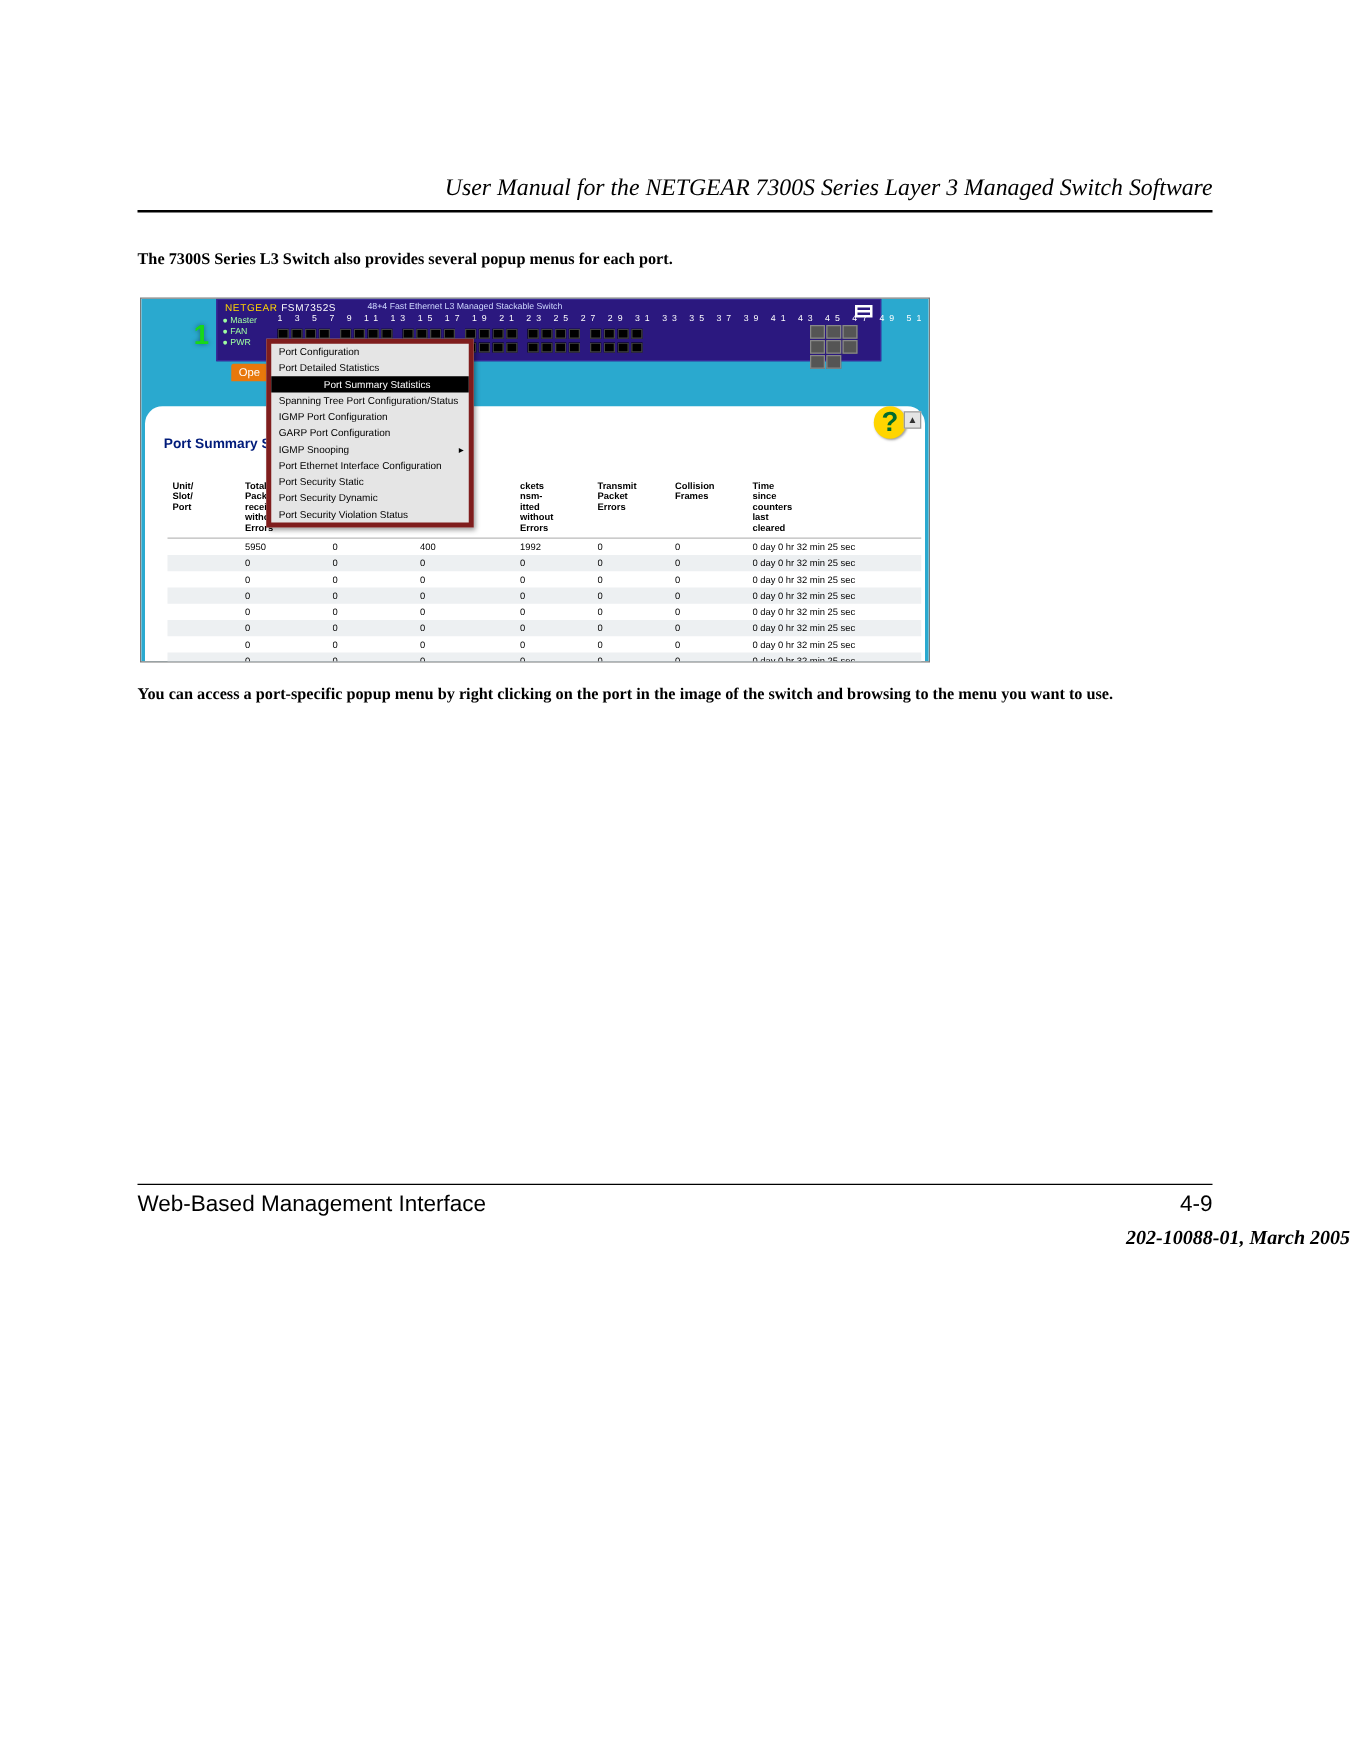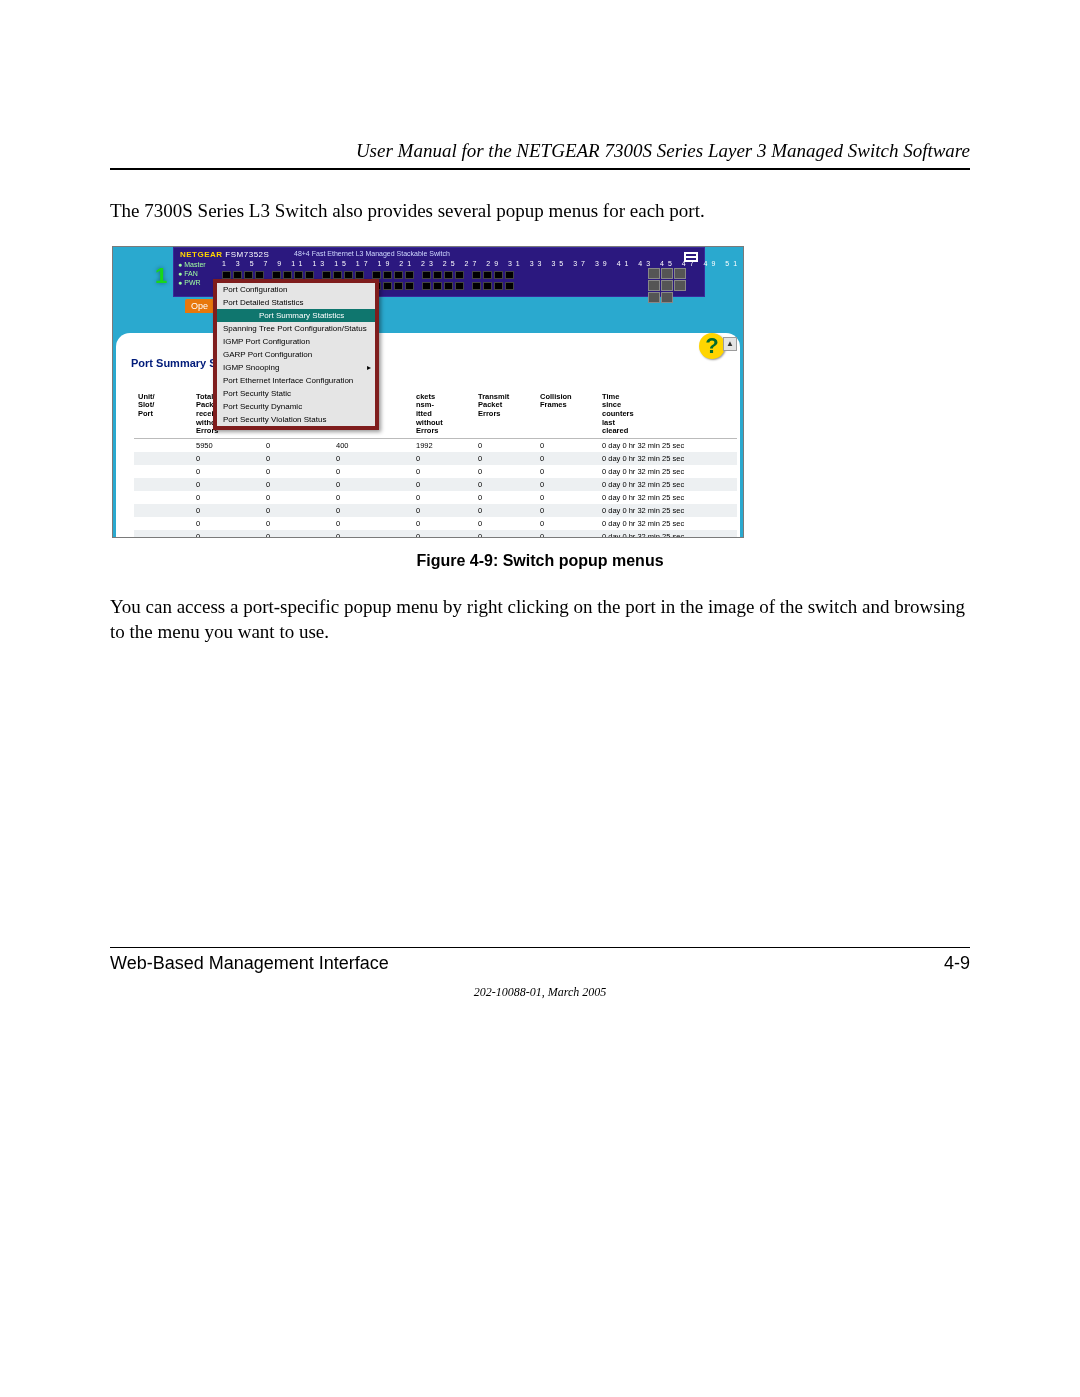--- a/index.html
+++ b/index.html
@@ -30,23 +30,24 @@
     border-top: 2px solid #000;
     margin: 0 0 28px 0;
   }
   .section-heading {
     font-family: Arial, Helvetica, sans-serif;
     font-size: 27px;
     font-weight: bold;
     margin: 10px 0 22px 0;
   }
   .body-text {
-    font-size: 19px;
+    font-size: 13px;
     line-height: 1.35;
     margin: 16px 0 22px 0;
+    font-weight: bold;
   }
   .figure-wrap {
     margin: 0 0 14px 0;
   }
   .figure-caption {
     font-family: Arial, Helvetica, sans-serif;
     font-size: 16px;
     font-weight: bold;
     text-align: center;
     margin: 14px 0 24px 0;
@@ -77,21 +78,21 @@
     background: #2b187f;
     color: #fff;
     border: 1px solid #3a2a9a;
   }
   .switch-title {
     position: absolute;
     top: 2px; left: 6px;
     font-size: 8px;
     letter-spacing: 0.5px;
   }
-  .switch-brand { color: #ffd500; font-weight: bold; }
+  .switch-brand { color: #ffd500; font-weight: normal; }
   .switch-subtitle {
     position: absolute;
     top: 2px; left: 120px;
     font-size: 7px;
     color: #cfd8ff;
   }
   .switch-leds {
     position: absolute;
     top: 12px; left: 4px;
     font-size: 7px;
@@ -253,21 +254,21 @@
   }
   .popup .mi {
     font-size: 8px;
     padding: 2px 6px;
     color: #000;
     cursor: default;
     position: relative;
     white-space: nowrap;
   }
   .popup .mi.hl {
-    background: #0f766e;
+    background: #000000;
     color: #fff;
     padding-left: 42px;
   }
   .popup .mi .arrow {
     position: absolute;
     right: 4px;
     top: 2px;
     font-size: 8px;
   }
 
@@ -284,23 +285,24 @@
     bottom: 102px;
     display: flex;
     justify-content: space-between;
     font-size: 18px;
     font-family: Arial, Helvetica, sans-serif;
   }
   .pub-line {
     position: absolute;
     left: 0; right: 0;
     bottom: 76px;
-    text-align: center;
+    text-align: right;
     font-style: italic;
-    font-size: 12px;
+    font-size: 16px;
+    font-weight: bold;
   }
 </style>
 </head>
 <body>
 
 <div class="page">
 
   <div class="doc-header-title">User Manual for the NETGEAR 7300S Series Layer 3 Managed Switch Software</div>
   <hr class="hr">
 
@@ -450,21 +452,20 @@
               <div class="c3">0</div>
               <div class="c4">0</div>
               <div class="c5">0</div>
               <div class="c6">0</div>
               <div class="c7">0 day 0 hr 32 min 25 sec</div>
             </div>
           </div>
       </div>
     </div>
 
-    <div class="figure-caption">Figure 4-9:  Switch popup menus</div>
   </div>
 
   <p class="body-text">You can access a port-specific popup menu by right clicking on the port in the image of the switch and browsing to the menu you want to use.</p>
 
   <div class="footer-rule"></div>
   <div class="footer-line">
     <span>Web-Based Management Interface</span>
     <span>4-9</span>
   </div>
   <div class="pub-line">202-10088-01, March 2005</div>

